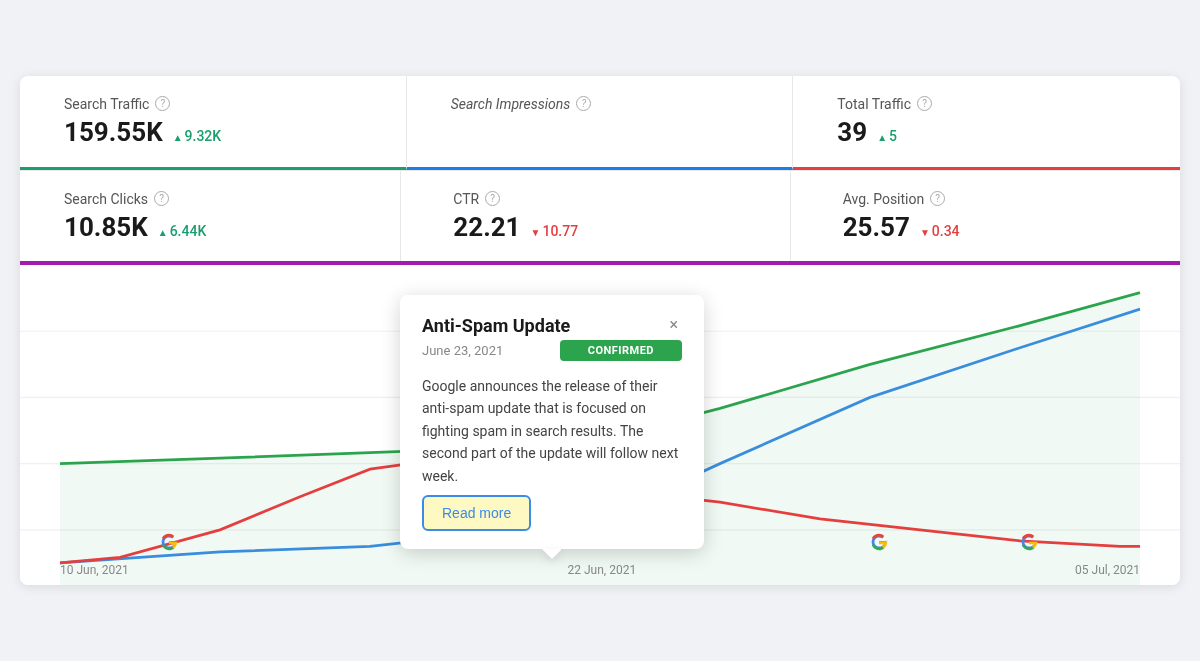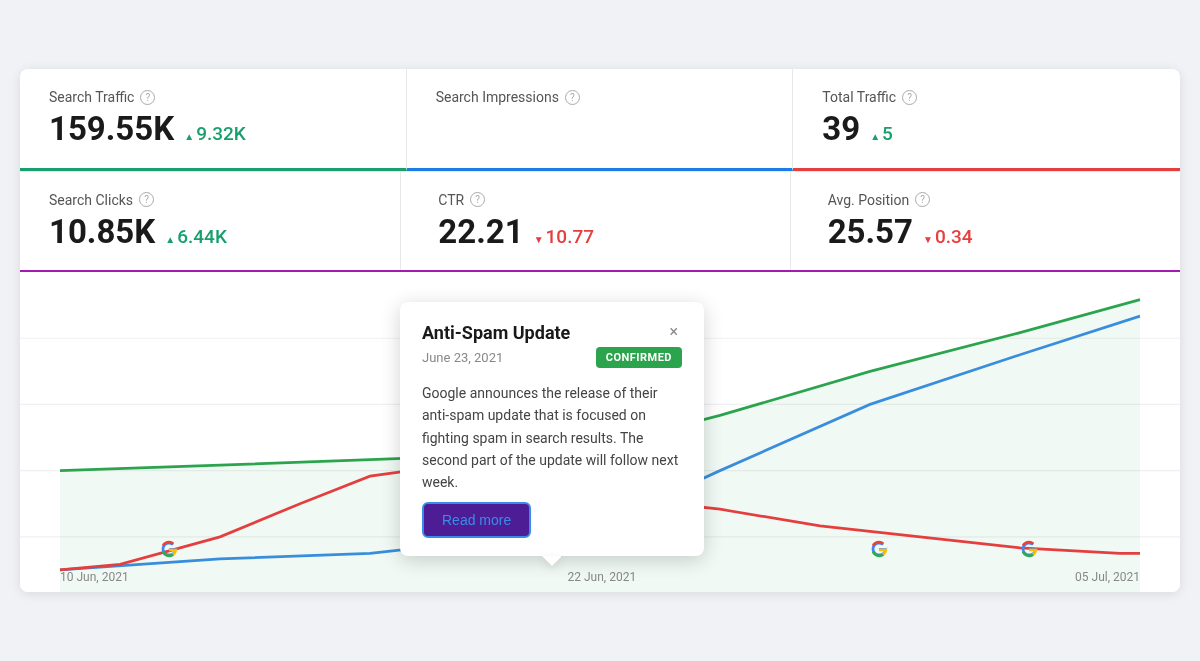--- a/index.html
+++ b/index.html
@@ -18,27 +18,27 @@
       overflow: hidden;
       box-shadow: 0 2px 12px rgba(0,0,0,0.1);
     }
     
     .metrics-row {
       display: grid;
       grid-template-columns: 1fr 1fr 1fr;
       border-bottom: 1px solid #e8e8e8;
     }
     .metric-card {
-      padding: 20px 29px;
+      padding: 20px 44px;
       border-right: 1px solid #e8e8e8;
       position: relative;
     }
     .metric-card:last-child { border-right: none; }
     .metric-card.green-border { border-bottom: 3px solid #1a9e6e; }
-    .metric-card.blue-border { border-bottom: 3px solid #1a7ee6; }
+    .metric-card.blue-border { border-bottom: 3px solid #1a7ee6; font-style: italic; }
     .metric-card.red-border { border-bottom: 3px solid #e53e3e; }
     .metric-title {
       font-size: 14px;
       color: #555;
       font-weight: 400;
       display: flex;
       align-items: center;
       gap: 6px;
       margin-bottom: 6px;
     }
@@ -54,27 +54,27 @@
       color: #aaa;
       cursor: pointer;
       flex-shrink: 0;
     }
     .metric-value-row {
       display: flex;
       align-items: baseline;
       gap: 10px;
     }
     .metric-value {
-      font-size: 33px;
+      font-size: 26px;
       font-weight: 700;
       color: #1a1a1a;
       line-height: 1.1;
     }
     .metric-delta {
-      font-size: 19px;
+      font-size: 14px;
       font-weight: 500;
       display: flex;
       align-items: center;
       gap: 2px;
     }
     .delta-up { color: #1a9e6e; }
     .delta-down { color: #e53e3e; }
     .arrow-up::before { content: '▲'; font-size: 10px; }
     .arrow-down::before { content: '▼'; font-size: 10px; }
 
@@ -168,40 +168,40 @@
     }
     .popup-date {
       font-size: 13px;
       color: #888;
     }
     .confirmed-badge {
       background: #2ca44e;
       color: #fff;
       font-size: 11px;
       font-weight: 700;
-      padding: 4px 10px;
+      padding: 4px 28px;
       border-radius: 4px;
       letter-spacing: 0.5px;
     }
     .popup-body {
       font-size: 14px;
       color: #444;
       line-height: 1.6;
       margin-bottom: 8px;
     }
     .read-more-btn {
       display: inline-block;
       padding: 8px 18px;
       border: 2px solid #3b8be8;
       border-radius: 6px;
       color: #3b8be8;
       font-size: 14px;
       font-weight: 500;
       cursor: pointer;
-      background: #4c1d95;
+      background: #fef9c3;
     }
   </style>
 </head>
 <body>
 
 <div class="dashboard">
 
   <div class="metrics-row">
 
     <div class="metric-card green-border">
@@ -233,21 +233,21 @@
       <div class="metric-value-row">
         <span class="metric-value">39</span>
         <span class="metric-delta delta-up">
           <span class="arrow-up"></span>
           <span>5</span>
         </span>
       </div>
     </div>
   </div>
 
-  <div class="metrics-row" style="border-bottom: 2px solid #a21caf; gap: 8px;">
+  <div class="metrics-row" style="border-bottom: 4px solid #a21caf; gap: 8px;">
 
     <div class="metric-card">
       <div class="metric-title">
         <span>Search Clicks</span>
         <span class="help-icon">?</span>
       </div>
       <div class="metric-value-row">
         <span class="metric-value">10.85K</span>
         <span class="metric-delta delta-up">
           <span class="arrow-up"></span>

